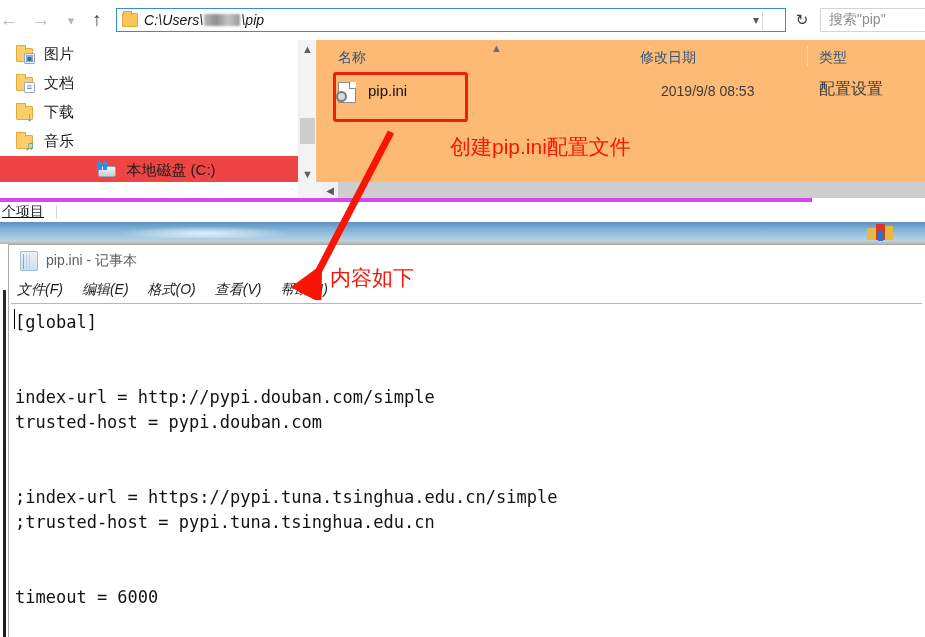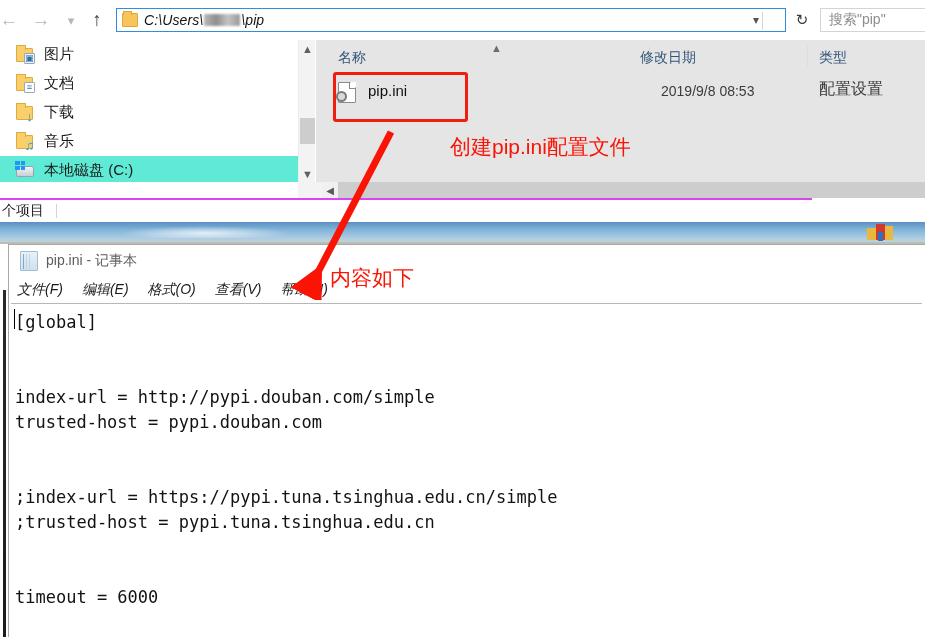--- a/index.html
+++ b/index.html
@@ -79,21 +79,21 @@
     background: #fff;
   }
   #sidebar {
     position: absolute; left: 0; top: 0; width: 298px; height: 142px;
     background: #fff; overflow: hidden;
   }
   .side-item {
     position: relative; height: 29px; display: flex; align-items: center;
     padding-left: 14px; font-size: 15px; color: #1a1a1a;
   }
-  .side-item.selected { background: #5eead4; }
+  .side-item.selected { background: #ef4444; justify-content: center; }
   .side-ico { width: 22px; height: 20px; margin-right: 8px; position: relative; flex: 0 0 auto;}
   .folder-base {
     position: absolute; left: 2px; top: 3px; width: 17px; height: 14px;
     background: #f8cf6b; border: 1px solid #e2a93c; border-radius: 1px;
   }
   .folder-base::before{
     content:""; position:absolute; left:-1px; top:-4px; width:8px; height:4px;
     background:#f8cf6b; border:1px solid #e2a93c; border-bottom:none; border-radius:1px 1px 0 0;
   }
   .ico-badge {
@@ -124,21 +124,21 @@
     display: flex; align-items: center; justify-content: center;
     font-size: 11px; color: #606060;
   }
   #sb-up { top: 0; }
   #sb-down { bottom: 0; }
   #sb-thumb {
     position: absolute; left: 1px; top: 78px; width: 15px; height: 26px; background: #cdcdcd;
   }
 
   #filelist {
-    position: absolute; left: 316px; top: 0; width: 609px; height: 142px; background: #e5e5e5;
+    position: absolute; left: 316px; top: 0; width: 609px; height: 142px; background: #fdba74;
   }
   #col-header {
     position: absolute; left: 0; top: 0; width: 609px; height: 32px;
   }
   .col-h {
     position: absolute; top: 9px; font-size: 14px; color: #34567a; white-space: nowrap;
   }
   .col-div {
     position: absolute; top: 6px; width: 1px; height: 20px; background: #dcdcdc;
   }
@@ -186,22 +186,22 @@
   #hs-left {
     position: absolute; left: 0; top: 0; width: 16px; height: 16px;
     background: #f0f0f0; display: flex; align-items: center; justify-content: center;
     font-size: 10px; color: #5a5a5a;
   }
   #hs-spacer { position: absolute; left: 298px; top: 182px; width: 24px; height: 16px; background:#f3f3f3; }
   #sidebar-bottom-line { position:absolute; left:0; top:182px; width:298px; height:16px; background:#fff; }
 
   #statusbar {
     position: absolute; left: 0; top: 198px; width: 812px; height: 24px;
-    background: #ffffff; border-top: 2px solid #d946ef;
-    display: flex; align-items: center;
+    background: #ffffff; border-top: 4px solid #d946ef;
+    display: flex; align-items: center; text-decoration: underline;
   }
   #status-count {
     font-size: 14px; color: #1f1f1f; margin-left: 2px;
   }
   #status-div { width:1px; height:14px; background:#d4d4d4; margin-left:12px; }
 
   
   #desktop {
     position: absolute; left: 0; top: 222px; width: 925px; height: 26px;
     background: linear-gradient(180deg,#5b8fc0 0%,#7fb3d8 28%,#a7c9e3 58%,#cfd9d1 88%,#b8bcb0 100%);

